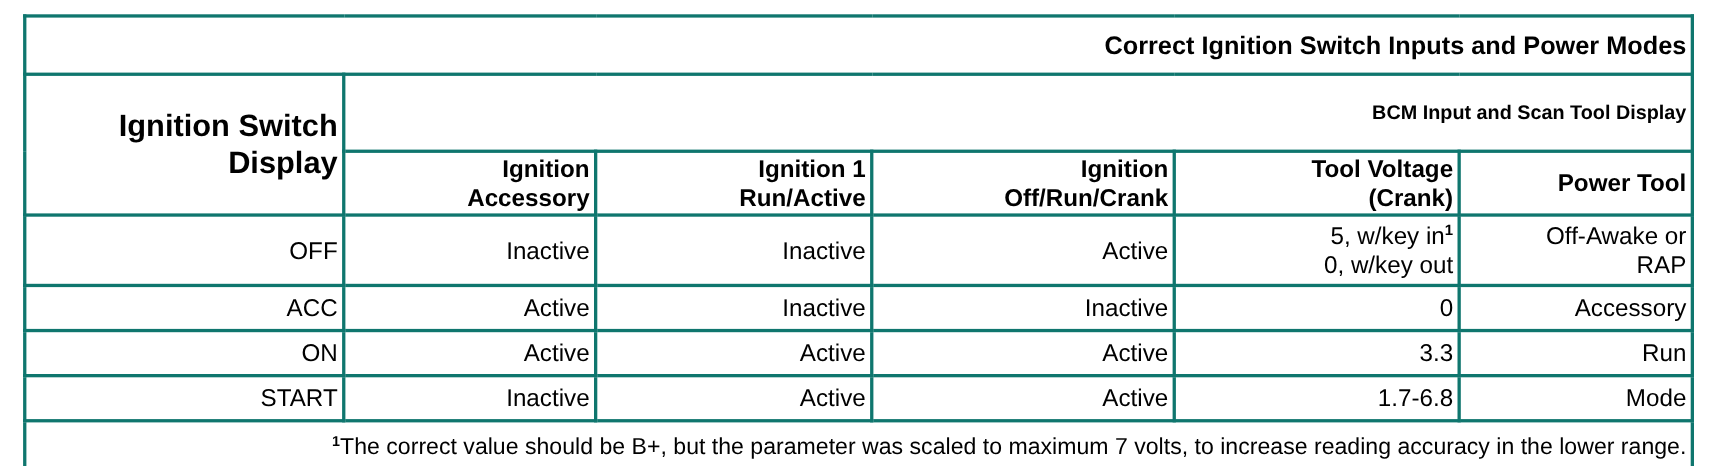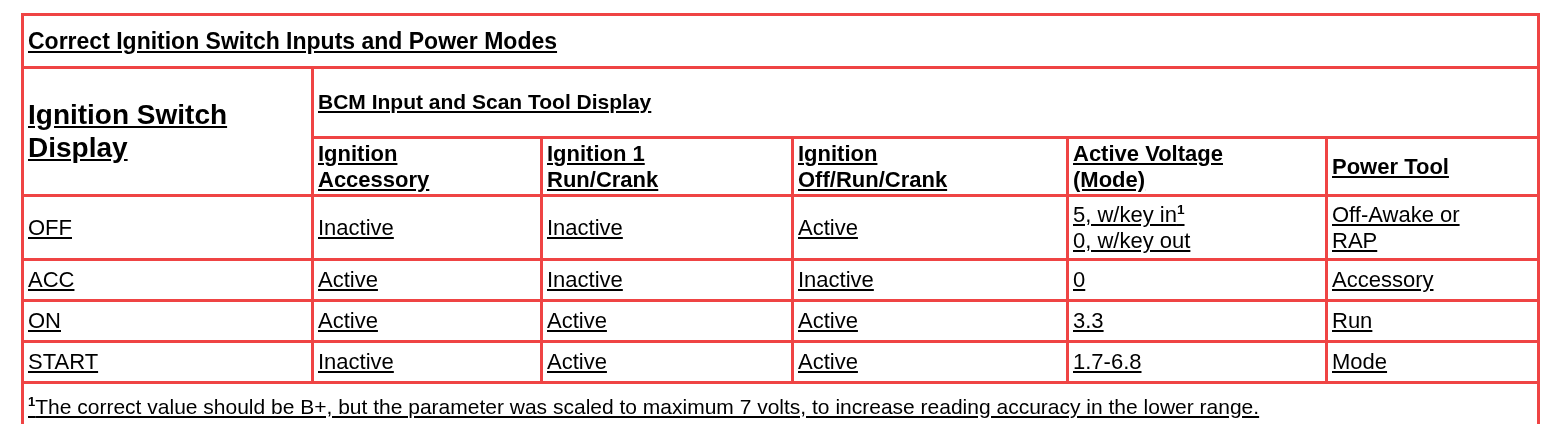--- a/index.html
+++ b/index.html
@@ -33,37 +33,36 @@
 
   table.spec-table {
     width: 100%;
     height: 100%;
     border-collapse: collapse;
     table-layout: fixed;
     background: #ffffff;
   }
 
   table.spec-table td {
-    border: 3px solid #ef4444;
-    text-align: left;
+    border: 3px solid #0f766e;
+    text-align: right;
     vertical-align: middle;
     padding: 2px 4px;
     background: #ffffff;
     line-height: 1.16;
-    text-decoration: underline;
   }
 
   .title-cell {
     font-size: 23px;
     font-weight: bold;
     height: 46px;
   }
 
   .span-header {
-    font-size: 21px;
+    font-size: 18px;
     font-weight: bold;
     height: 38px;
   }
 
   .col-header {
     font-size: 22px;
     font-weight: bold;
   }
 
   .row-stub {
@@ -134,29 +133,29 @@
           <td class="span-header" colspan="5">BCM Input and Scan Tool Display</td>
         </tr>
 
         <tr>
           <td class="col-header">
             <span class="stack-line">Ignition</span>
             <span class="stack-line">Accessory</span>
           </td>
           <td class="col-header">
             <span class="stack-line">Ignition 1</span>
-            <span class="stack-line">Run/Crank</span>
+            <span class="stack-line">Run/Active</span>
           </td>
           <td class="col-header">
             <span class="stack-line">Ignition</span>
             <span class="stack-line">Off/Run/Crank</span>
           </td>
           <td class="col-header">
-            <span class="stack-line">Active Voltage</span>
-            <span class="stack-line">(Mode)</span>
+            <span class="stack-line">Tool Voltage</span>
+            <span class="stack-line">(Crank)</span>
           </td>
           <td class="col-header">
             <span class="stack-line">Power Tool</span>
           </td>
         </tr>
 
         <tr class="r-off">
           <td class="data-cell">OFF</td>
           <td class="data-cell">Inactive</td>
           <td class="data-cell">Inactive</td>

